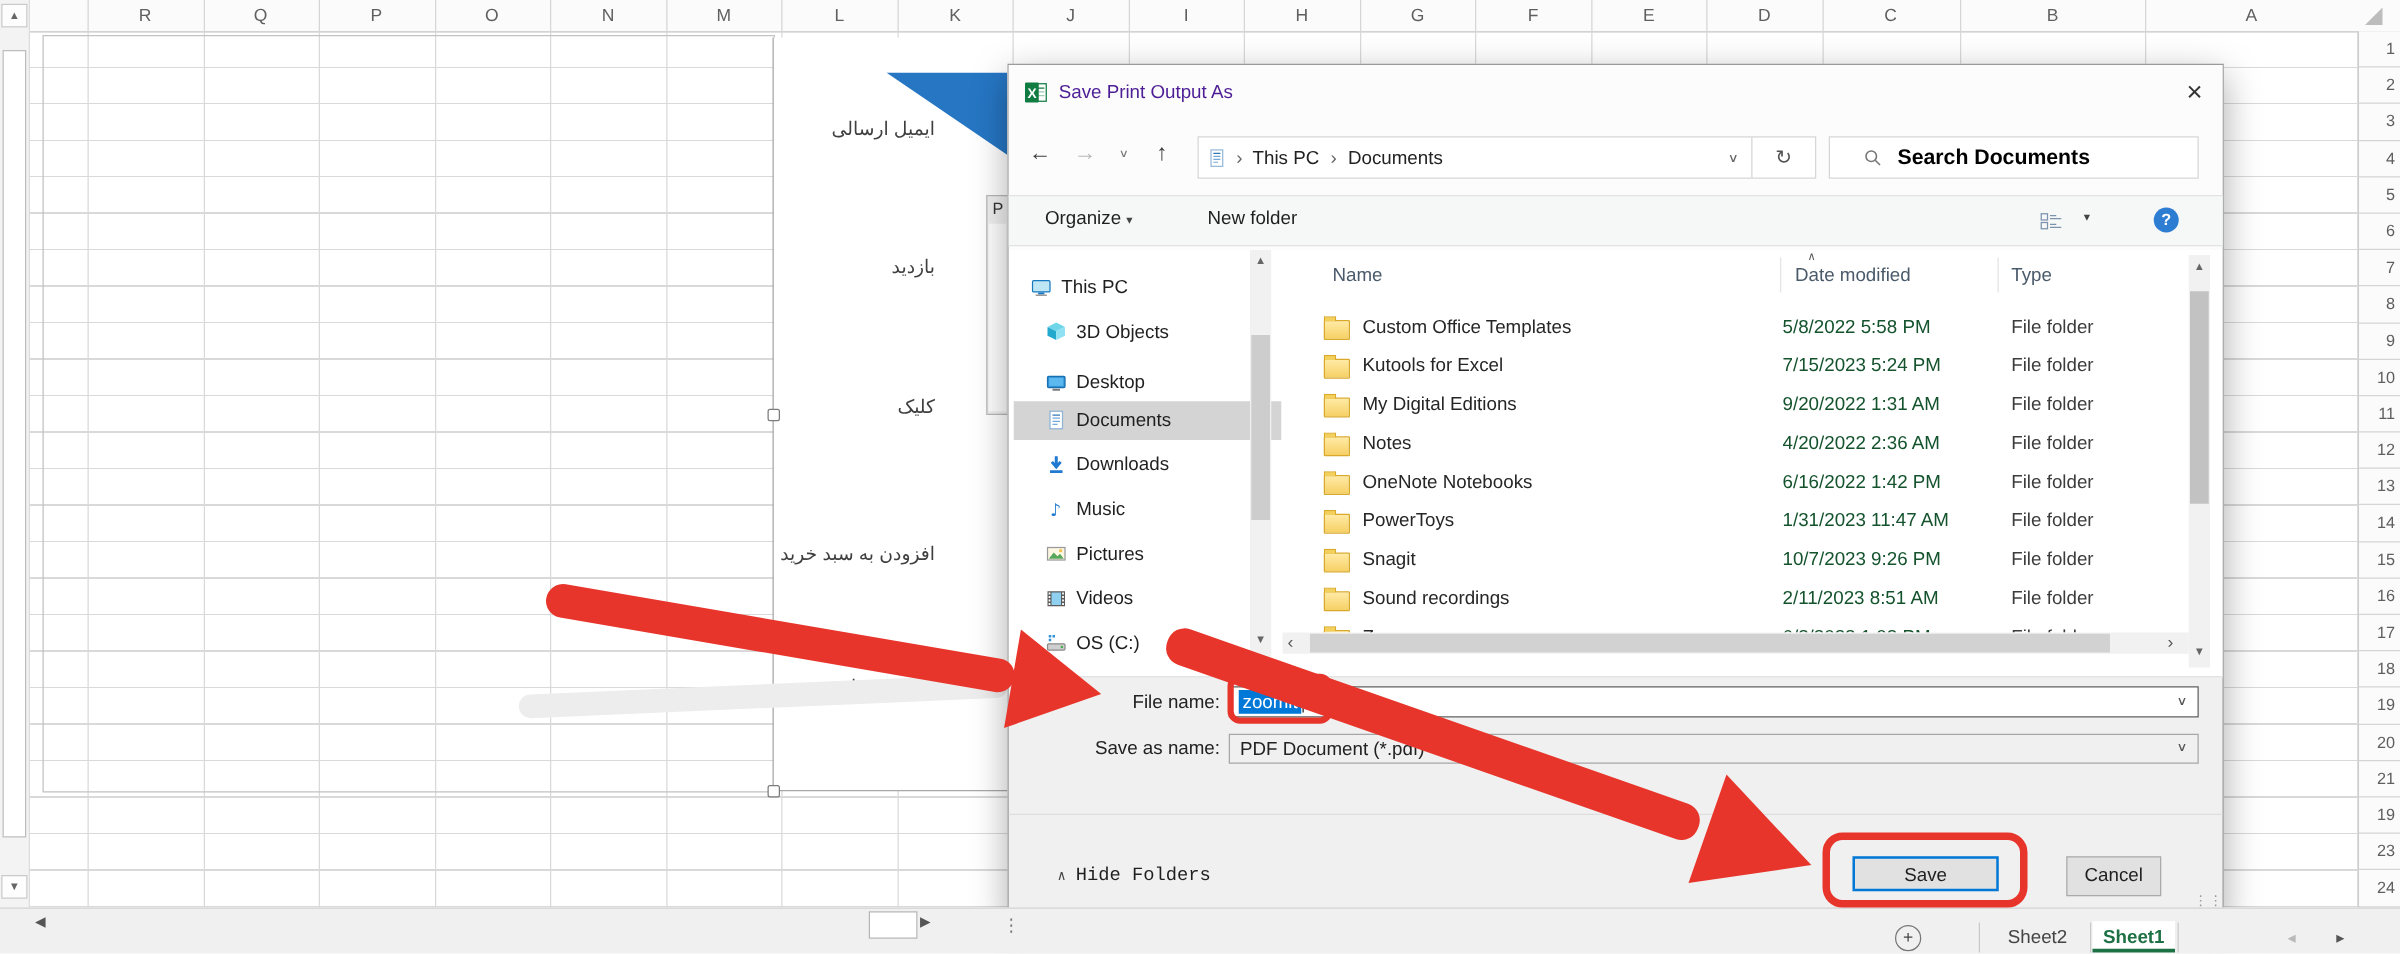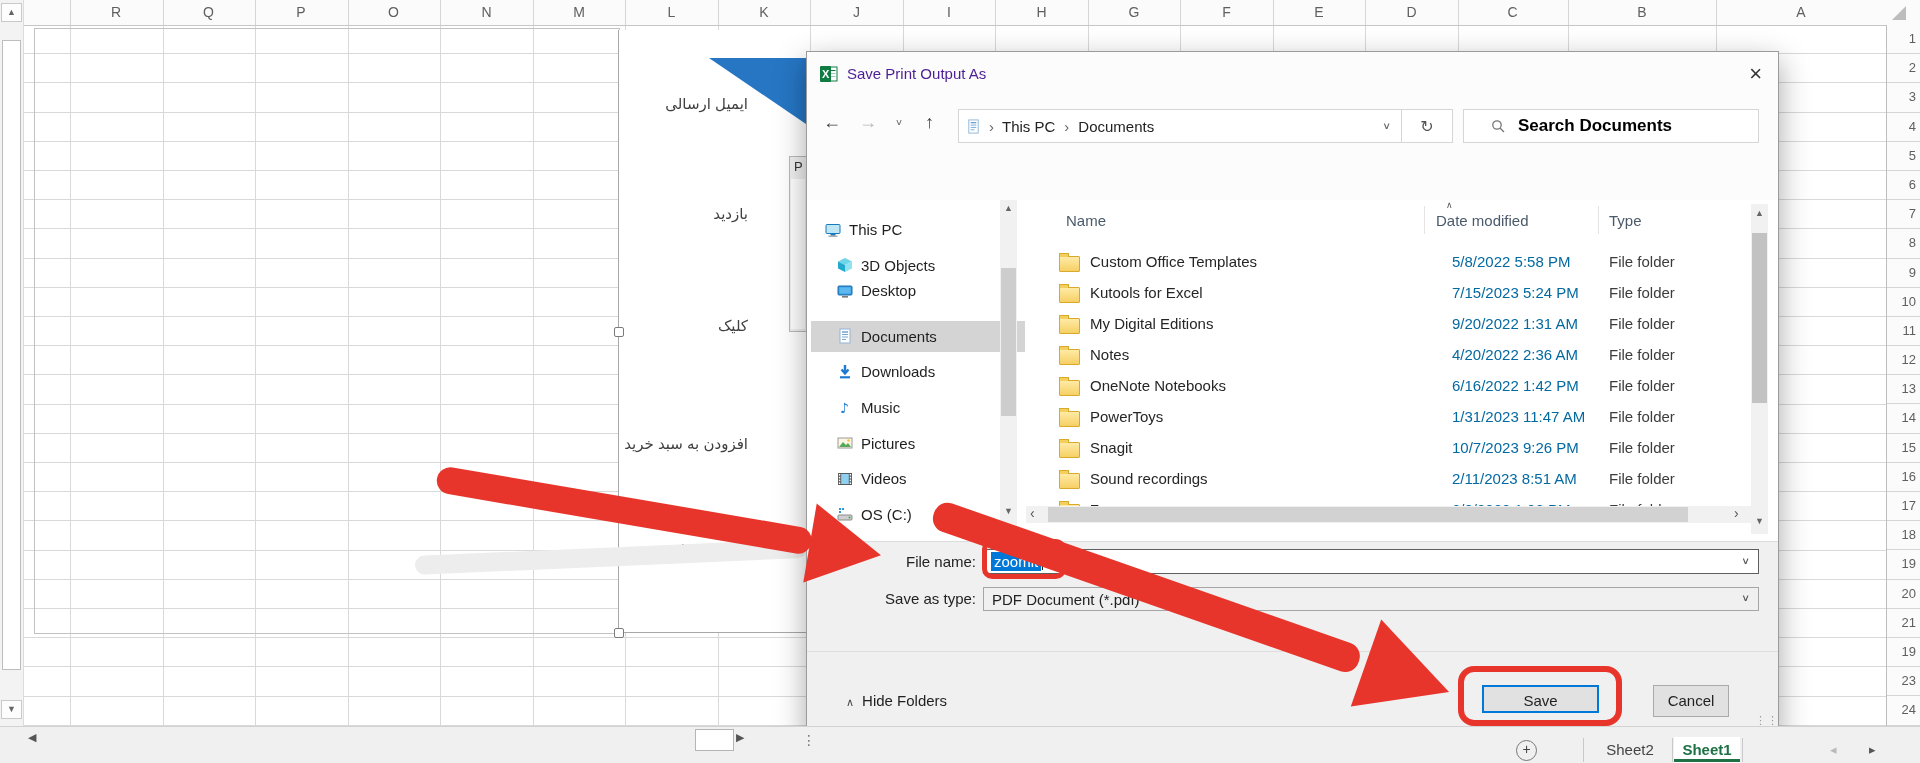--- a/index.html
+++ b/index.html
@@ -43,21 +43,21 @@
     border-top:1px solid #e3e3e3;border-bottom:1px solid #e3e3e3;box-sizing:border-box;}
   .content{position:absolute;left:0;top:148px;width:100%;height:342px;background:#fff;
     border-bottom:1px solid #dcdcdc;box-sizing:border-box;}
   .sb-item{position:absolute;left:4px;width:188px;height:31px;display:flex;align-items:center;
     gap:8px;font-size:15px;color:#1f1f1f;}
   .sb-item.sel{background:#d4d4d4;}
   .icn{display:inline-flex;width:16px;height:16px;align-items:center;justify-content:center;flex:none;}
   .hdrlbl{position:absolute;top:12px;font-size:15px;color:#4a5a6a;}
   .filerow{position:absolute;left:0;width:725px;height:31px;}
   .filerow .nm{position:absolute;left:64px;top:6px;font-size:15px;color:#262626;white-space:nowrap;}
-  .filerow .dt{position:absolute;left:426px;top:6px;font-size:15px;color:#0369a1;white-space:nowrap;}
+  .filerow .dt{position:absolute;left:400px;top:6px;font-size:15px;color:#14532d;white-space:nowrap;}
   .filerow .tp{position:absolute;left:583px;top:6px;font-size:15px;color:#3c3c3c;white-space:nowrap;}
   .folder{position:absolute;left:33px;top:9px;width:19px;height:14px;
     background:linear-gradient(#ffeaa5,#f6d065);border:1px solid #d9a92c;border-radius:1px;}
   .folder:before{content:"";position:absolute;top:-4px;left:-1px;width:8px;height:3px;
     background:#f3cf5e;border:1px solid #d9a92c;border-bottom:none;border-radius:1px 1px 0 0;}
   .sbar{position:absolute;background:#f1f1f1;}
   .sthumb{position:absolute;background:#cdcdcd;}
   .combo-chev{position:absolute;right:8px;top:50%;transform:translateY(-60%) scaleY(.8);
     font-size:12px;color:#555;}
   .btn{position:absolute;background:#e1e1e1;text-align:center;font-size:15px;color:#1f1f1f;
@@ -232,20 +232,39 @@
     <div class="boxed" style="left:656px;top:57px;width:296px;height:34px;padding-left:26px;gap:12px;">
       <span class="icn">
         <svg width="14" height="14" viewBox="0 0 14 14">
             <circle cx="6" cy="6" r="4.2" fill="none" stroke="#777" stroke-width="1.3"></circle>
             <line x1="9.2" y1="9.2" x2="13" y2="13" stroke="#777" stroke-width="1.3"></line>
           </svg>
       </span>
       <span style="color:#000000;font-size:17px;font-weight:bold;">Search Documents</span>
     </div>
 
+    <div class="toolstrip">
+      <span class="abs" style="left:29px;top:9px;color:#1f1f1f;">
+        <span>Organize</span>
+        <span style="font-size:10px;color:#444;">▾</span>
+      </span>
+      <span class="abs" style="left:159px;top:9px;color:#1f1f1f;">New folder</span>
+      <span class="icn abs" style="left:824px;top:12px;width:22px;height:16px;">
+        <svg width="20" height="14" viewBox="0 0 20 14">
+          <rect x="1" y="1" width="5" height="5" fill="none" stroke="#7c93ad"></rect>
+          <line x1="8" y1="2.5" x2="13" y2="2.5" stroke="#7c93ad"></line>
+            <line x1="8" y1="4.8" x2="17" y2="4.8" stroke="#7c93ad"></line>
+          <rect x="1" y="8" width="5" height="5" fill="none" stroke="#7c93ad"></rect>
+          <line x1="8" y1="9.5" x2="13" y2="9.5" stroke="#7c93ad"></line>
+            <line x1="8" y1="11.8" x2="17" y2="11.8" stroke="#7c93ad"></line>
+        </svg>
+      </span>
+      <span class="abs" style="left:860px;top:12px;font-size:10px;color:#444;">▾</span>
+      <span class="abs" style="left:916px;top:9px;width:20px;height:20px;border-radius:50%;background:#2d7dd2;color:#fff;text-align:center;line-height:20px;font-size:13px;font-weight:bold;">?</span>
+    </div>
 
     <div class="content">
       <div id="sbitems">
           <div class="sb-item" style="top: 14px; padding-left: 14px;">
             <span class="icn">
               <svg width="16" height="16" viewBox="0 0 16 16">
                 <rect x="1" y="2.5" width="14" height="9" rx="1" fill="#bfe6f5" stroke="#1779c0"></rect>
                 <rect x="5.5" y="12" width="5" height="1.6" fill="#1779c0"></rect>
                 <rect x="3.5" y="13.6" width="9" height="1.2" fill="#9a9a9a"></rect>
               </svg>
@@ -255,21 +274,21 @@
           <div class="sb-item" style="top: 49.6px; padding-left: 26px;">
             <span class="icn">
               <svg width="16" height="16" viewBox="0 0 16 16">
                 <polygon points="8,1 15,4.5 8,8 1,4.5" fill="#6fd6ea"></polygon>
                 <polygon points="1,4.5 8,8 8,15 1,11.5" fill="#23a9cd"></polygon>
                 <polygon points="15,4.5 8,8 8,15 15,11.5" fill="#8fe2f2"></polygon>
               </svg>
             </span>
             <span>3D Objects</span>
           </div>
-          <div class="sb-item" style="top: 75px; padding-left: 26px;">
+          <div class="sb-item" style="top: 90px; padding-left: 26px;">
             <span class="icn">
               <svg width="16" height="16" viewBox="0 0 16 16">
                 <rect x="1" y="3" width="14" height="9" rx="1" fill="#2f93d6" stroke="#1a6fb0"></rect>
                 <rect x="2.3" y="4.3" width="11.4" height="6.4" fill="#5cb8ef"></rect>
                 <rect x="5" y="13" width="6" height="1.6" fill="#7a7a7a"></rect>
               </svg>
             </span>
             <span>Desktop</span>
           </div>
           <div class="sb-item sel" style="top: 120.8px; padding-left: 26px;">
@@ -423,28 +442,28 @@
         <div class="abs" style="left:4px;top:312px;font-size:9px;color:#666;">▼</div>
       </div>
     </div>
 
     <div class="abs" style="left:0;top:497px;width:169px;height:25px;line-height:25px;text-align:right;">File name:</div>
     <div class="abs" style="left:176px;top:497px;width:776px;height:25px;background:#fff;border:1px solid #5e5e5e;box-sizing:border-box;display:flex;align-items:center;padding-left:7px;">
       <span style="background:var(--blue);color:#fff;padding:1px 3px;">zoomit</span>
       <span style="width:1px;height:16px;background:#222;margin-left:1px;"></span>
       <span class="combo-chev">∨</span>
     </div>
-    <div class="abs" style="left:0;top:535px;width:169px;height:24px;line-height:24px;text-align:right;">Save as type:</div>
+    <div class="abs" style="left:0;top:535px;width:169px;height:24px;line-height:24px;text-align:right;">Save as name:</div>
     <div class="abs" style="left:176px;top:535px;width:776px;height:24px;background:#f0f0f0;border:1px solid #a6a6a6;box-sizing:border-box;display:flex;align-items:center;padding-left:8px;">
       <span>PDF Document (*.pdf)</span>
       <span class="combo-chev">∨</span>
     </div>
 
     <div class="abs" style="left:0;top:599px;width:100%;height:1px;background:#dedede;"></div>
-    <div class="abs" style="left:39px;top:640px;color:#1f1f1f;">
+    <div class="abs" style="left:39px;top:640px;color:#1f1f1f;font-family:Liberation Mono, monospace;">
       <span style="font-size:11px;color:#444;margin-right:8px;">∧</span><span>Hide Folders</span>
     </div>
     <div class="btn" style="left:675px;top:633px;width:117px;height:28px;line-height:28px;border:2px solid var(--blue);">Save</div>
     <div class="btn" style="left:846px;top:633px;width:76px;height:32px;line-height:30px;border:1px solid #aaaaaa;">Cancel</div>
     <div class="abs" style="left:948px;top:662px;width:16px;height:16px;color:#9a9a9a;font-size:11px;letter-spacing:1px;">⋮⋮</div>
   </div>
 
   <div class="bottomband"></div>
   <span class="abs" style="left:28px;top:731px;font-size:11px;color:#555;">◀</span>
   <div class="abs" style="left:695px;top:729px;width:37px;height:20px;background:#fff;border:1px solid #b5b5b5;"></div>

